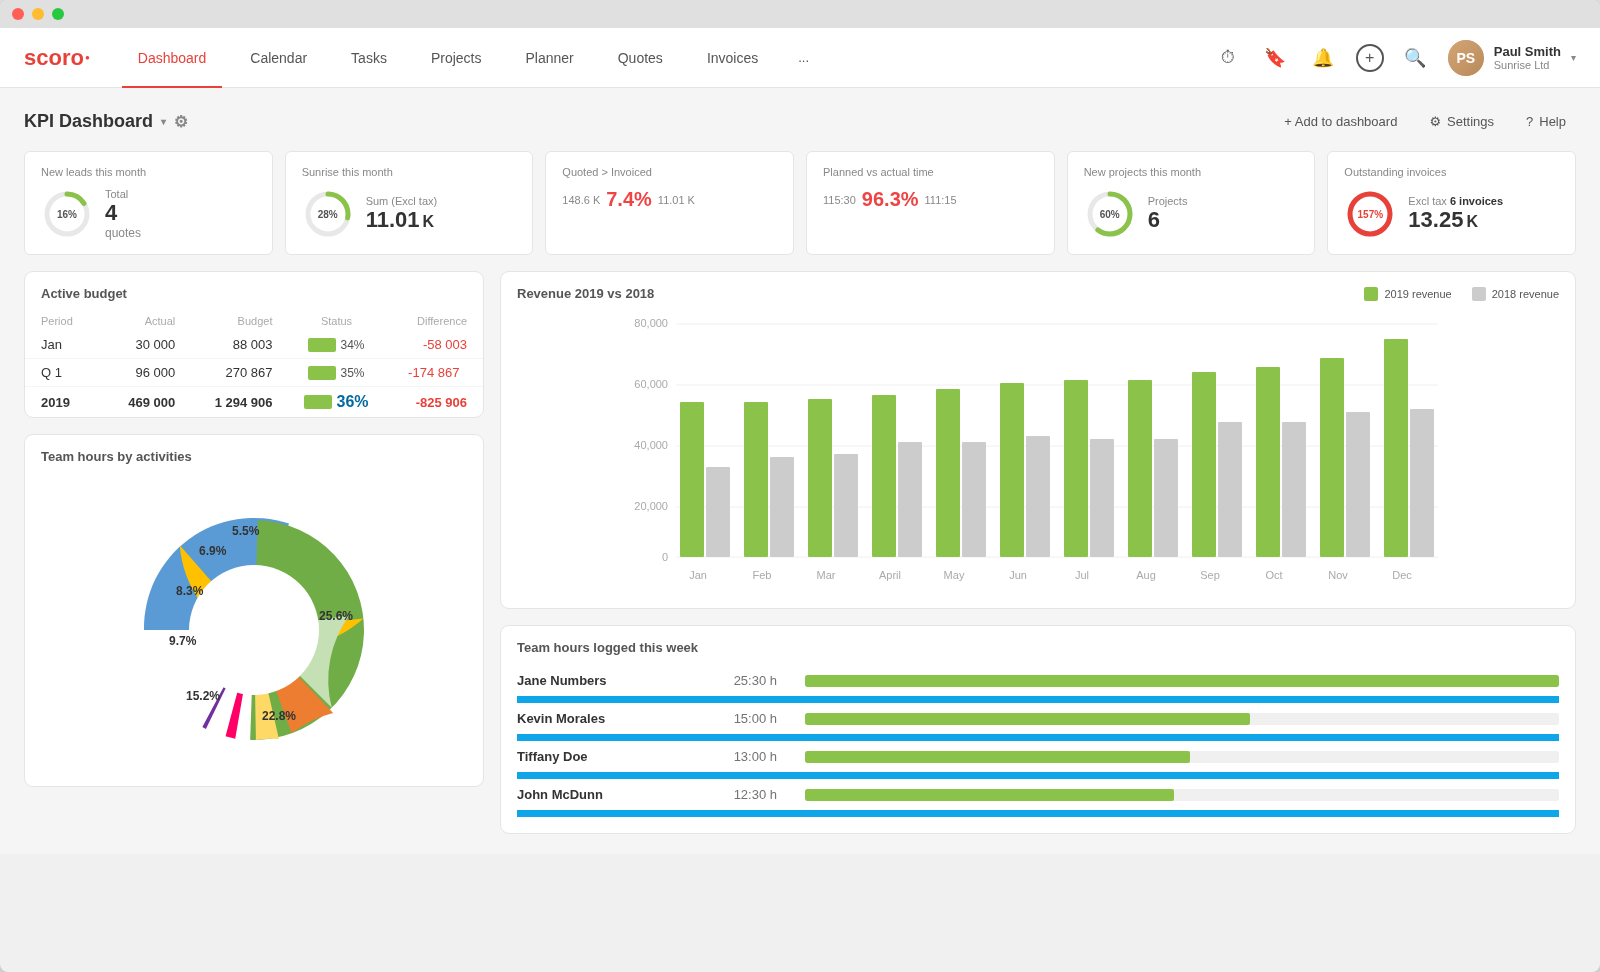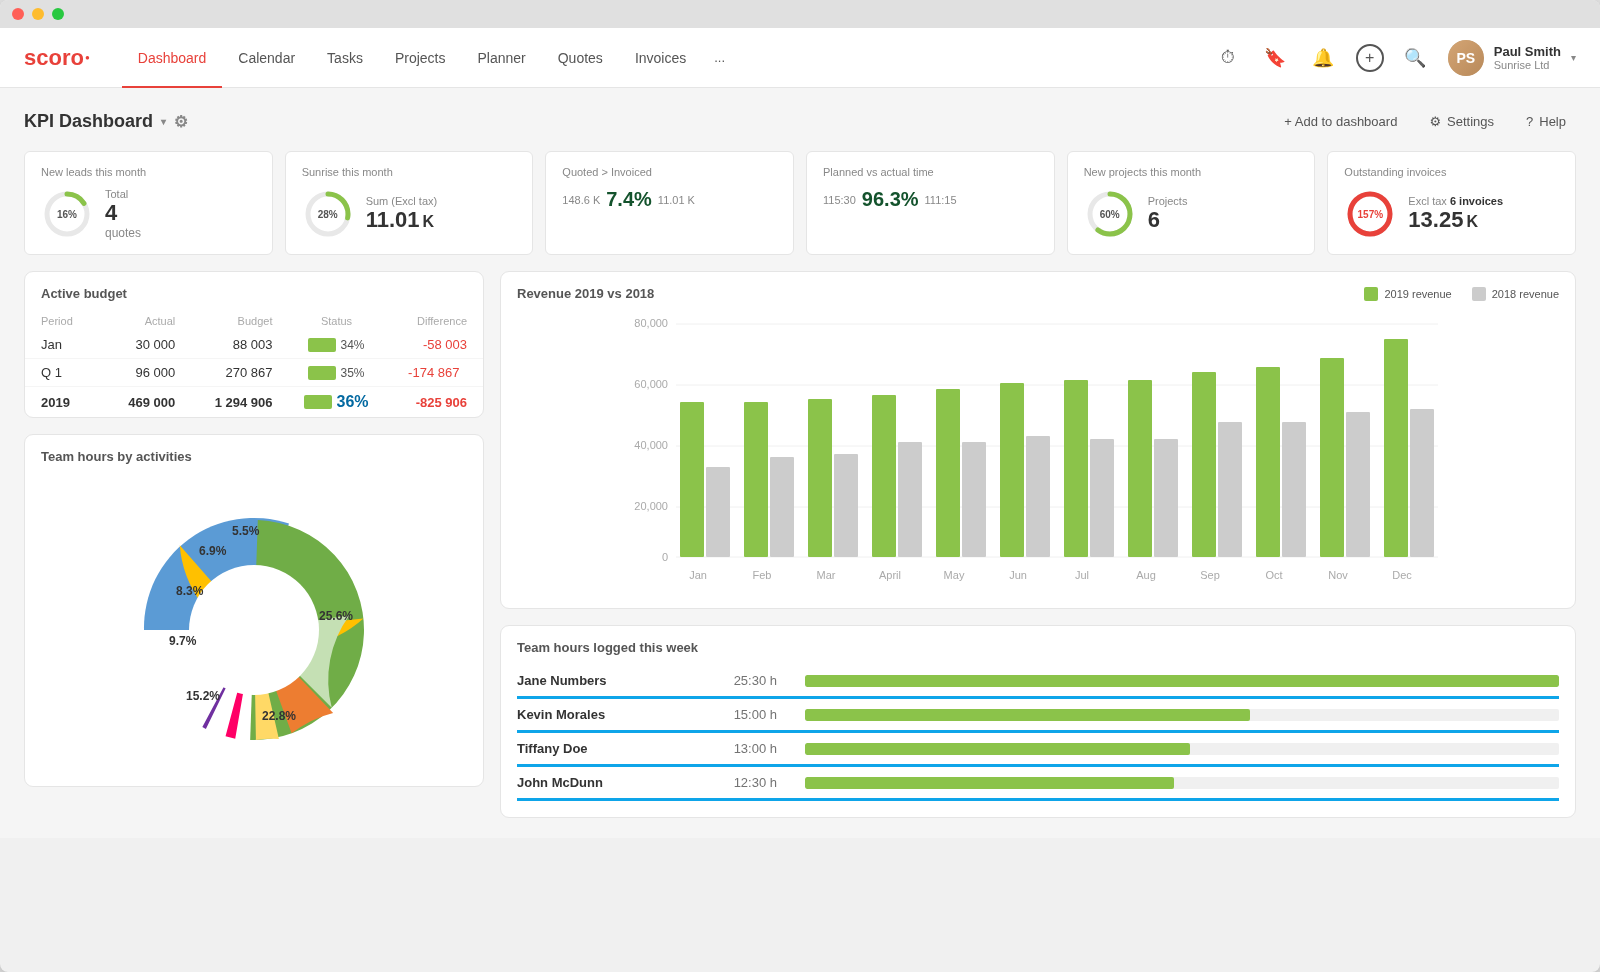--- a/index.html
+++ b/index.html
@@ -10,21 +10,21 @@
     .window-titlebar { background: #e0e0e0; height: 28px; display: flex; align-items: center; padding: 0 12px; gap: 8px; }
     .window-btn { width: 12px; height: 12px; border-radius: 50%; }
     .window-btn.close { background: #ff5f57; }
     .window-btn.minimize { background: #febc2e; }
     .window-btn.maximize { background: #28c840; }
 
     
     .navbar { background: #fff; height: 60px; display: flex; align-items: center; padding: 0 24px; border-bottom: 1px solid #e5e5e5; gap: 0; }
     .logo { font-size: 22px; font-weight: 700; color: #333; margin-right: 32px; display: flex; align-items: center; }
     .logo span { color: #e8413a; }
-    .nav-items { display: flex; align-items: center; gap: 0; flex: 1; }
+    .nav-items { display: flex; align-items: center; gap: 12px; flex: 1; }
     .nav-item { padding: 0 16px; height: 60px; display: flex; align-items: center; font-size: 14px; color: #555; cursor: pointer; position: relative; }
     .nav-item.active { color: #e8413a; }
     .nav-item.active::after { content: ''; position: absolute; bottom: 0; left: 0; right: 0; height: 2px; background: #e8413a; }
     .nav-more { padding: 0 12px; height: 60px; display: flex; align-items: center; color: #555; cursor: pointer; }
     .nav-actions { display: flex; align-items: center; gap: 16px; margin-left: auto; }
     .nav-icon { width: 32px; height: 32px; display: flex; align-items: center; justify-content: center; color: #555; cursor: pointer; font-size: 18px; }
     .nav-add { width: 28px; height: 28px; border: 2px solid #555; border-radius: 50%; display: flex; align-items: center; justify-content: center; color: #555; cursor: pointer; font-size: 16px; font-weight: 300; }
     .user-info { display: flex; align-items: center; gap: 10px; cursor: pointer; }
     .avatar { width: 36px; height: 36px; border-radius: 50%; background: #c8a882; overflow: hidden; display: flex; align-items: center; justify-content: center; }
     .avatar-img { width: 100%; height: 100%; background: linear-gradient(135deg, #d4a574, #b8895a); border-radius: 50%; display: flex; align-items: center; justify-content: center; font-size: 14px; color: white; font-weight: 600; }
@@ -44,21 +44,21 @@
     
     .kpi-row { display: grid; grid-template-columns: repeat(6, 1fr); gap: 12px; margin-bottom: 16px; }
     .kpi-card { background: #fff; border-radius: 6px; padding: 14px 16px; border: 1px solid #e5e5e5; }
     .kpi-label { font-size: 11px; color: #888; margin-bottom: 10px; }
     .kpi-body { display: flex; align-items: center; gap: 12px; }
     .kpi-text-group { flex: 1; }
     .kpi-sub { font-size: 11px; color: #888; }
     .kpi-value { font-size: 22px; font-weight: 600; color: #333; line-height: 1.2; }
     .kpi-unit { font-size: 12px; color: #888; }
     .kpi-num { font-size: 13px; color: #888; }
-    .kpi-pct { font-size: 22px; font-weight: 700; color: #14532d; }
+    .kpi-pct { font-size: 22px; font-weight: 700; color: #ef4444; }
     .kpi-num2 { font-size: 13px; color: #888; }
 
     
     .circle-wrap { position: relative; width: 52px; height: 52px; flex-shrink: 0; }
     .circle-wrap svg { transform: rotate(-90deg); }
     .circle-pct { position: absolute; top: 50%; left: 50%; transform: translate(-50%, -50%); font-size: 10px; font-weight: 600; color: #555; }
 
     
     .main-grid { display: grid; grid-template-columns: 460px 1fr; gap: 16px; }
     .left-col { display: flex; flex-direction: column; gap: 16px; }
@@ -85,21 +85,21 @@
     
     .donut-wrap { display: flex; align-items: center; justify-content: center; padding: 16px; }
 
     
     .bar-chart-wrap { padding: 8px 16px 16px; }
     .chart-legend { display: flex; gap: 20px; justify-content: flex-end; margin-bottom: 8px; font-size: 11px; color: #555; align-items: center; }
     .legend-box { width: 14px; height: 14px; border-radius: 2px; }
 
     
     .hours-table { padding: 0 16px 16px; }
-    .hours-row { display: flex; align-items: center; padding: 8px 0; border-bottom: 3px solid #0ea5e9; }
+    .hours-row { display: flex; align-items: center; padding: 8px 0; border-bottom: 7px solid #0ea5e9; }
     .hours-name { width: 180px; font-weight: 600; font-size: 13px; }
     .hours-value { width: 80px; text-align: right; font-size: 13px; color: #737373; margin-right: 28px; }
     .hours-bar-wrap { flex: 1; height: 12px; background: #f0f0f0; border-radius: 2px; overflow: hidden; }
     .hours-bar { height: 100%; background: #8bc34a; border-radius: 2px; }
 
     .dropdown-arrow { font-size: 10px; color: #888; }
     .filter-icon { font-size: 16px; color: #888; cursor: pointer; }
   </style>
 </head>
 <body>

